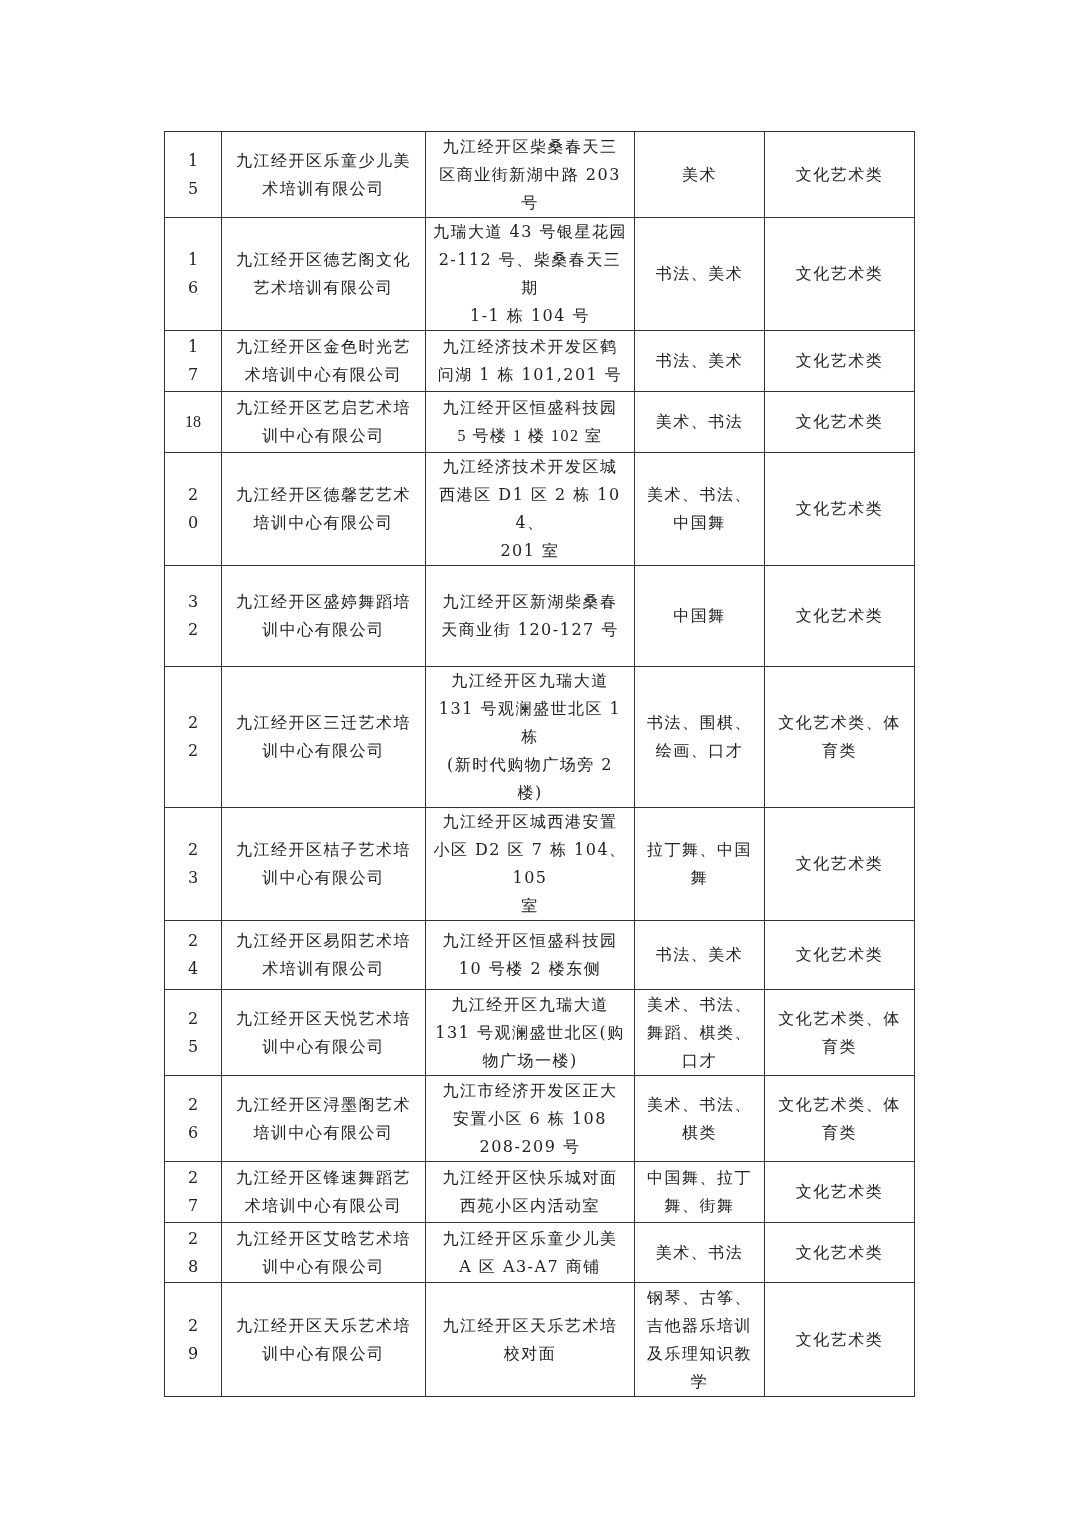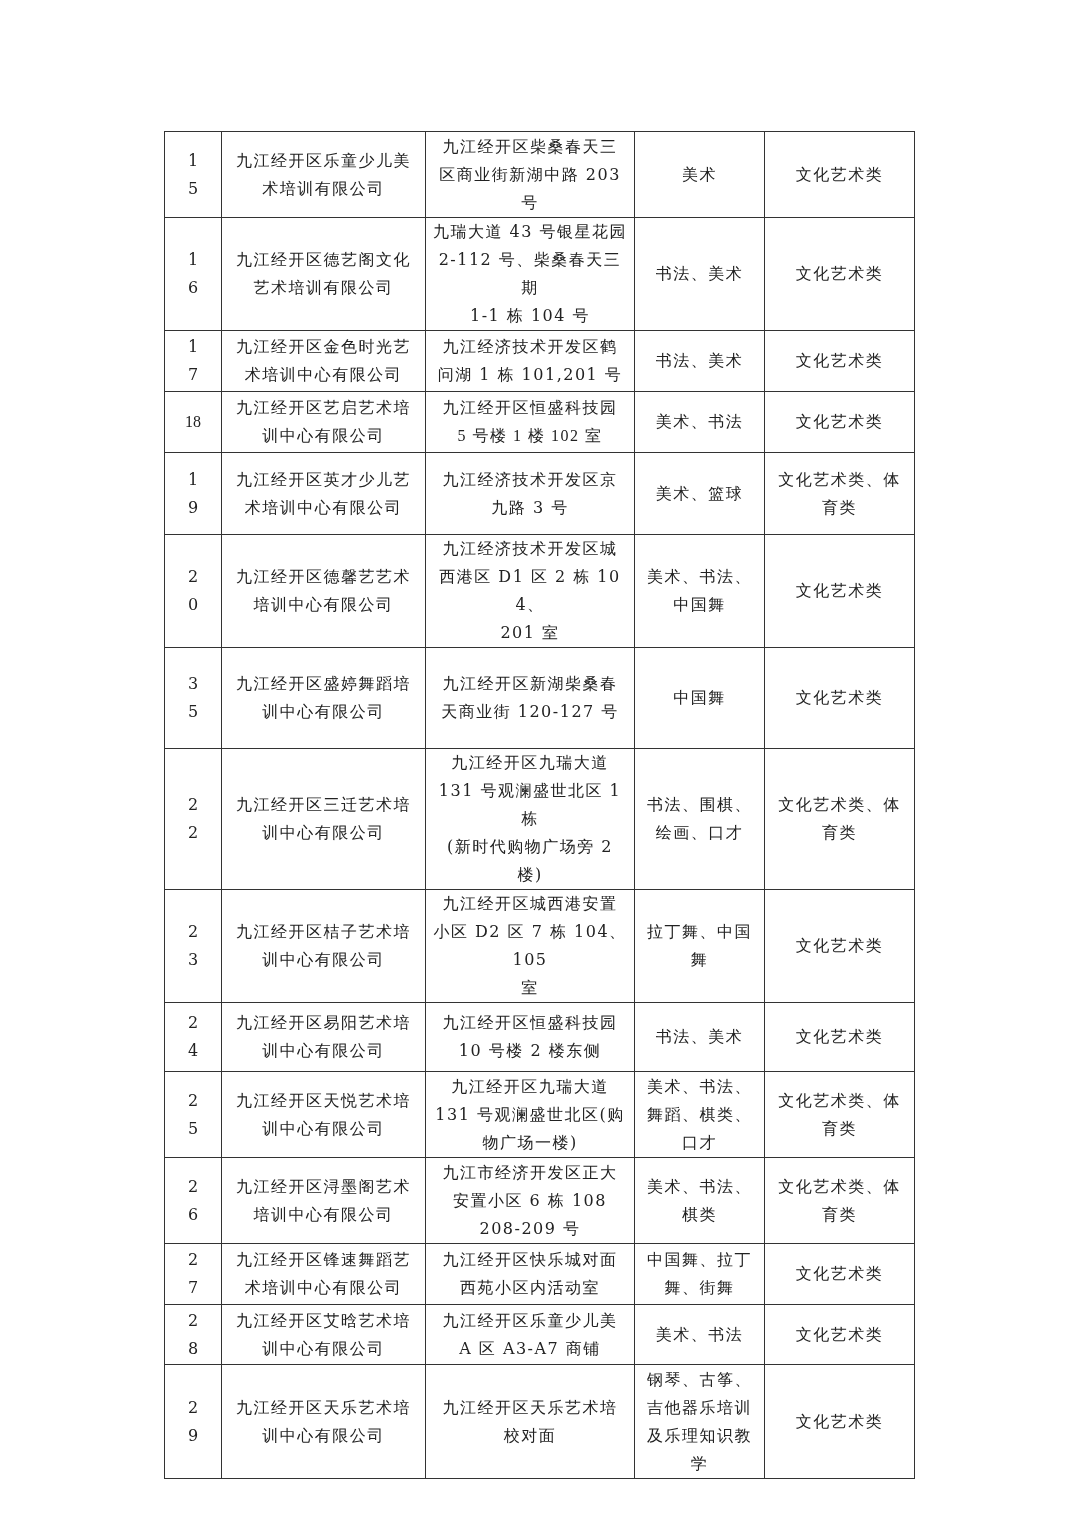--- a/index.html
+++ b/index.html
@@ -132,40 +132,20 @@
             <span class="cell-text">九江经开区恒盛科技园
 5 号楼 1 楼 102 室</span>
           </td>
           <td class="c-proj">
             <span class="cell-text">美术、书法</span>
           </td>
           <td class="c-type">
             <span class="cell-text">文化艺术类</span>
           </td>
         </tr>
-        <tr style="height: 82px;">
-          <td class="c-no">
-            <span class="cell-text">19</span>
-          </td>
-          <td class="c-name">
-            <span class="cell-text">九江经开区英才少儿艺
-术培训中心有限公司</span>
-          </td>
-          <td class="c-addr">
-            <span class="cell-text">九江经济技术开发区京
-九路 3 号</span>
-          </td>
-          <td class="c-proj">
-            <span class="cell-text">美术、篮球</span>
-          </td>
-          <td class="c-type">
-            <span class="cell-text">文化艺术类、体
-育类</span>
-          </td>
-        </tr>
         <tr style="height: 86px;">
           <td class="c-no">
             <span class="cell-text">20</span>
           </td>
           <td class="c-name">
             <span class="cell-text">九江经开区德馨艺艺术
 培训中心有限公司</span>
           </td>
           <td class="c-addr">
             <span class="cell-text">九江经济技术开发区城
@@ -175,21 +155,21 @@
           <td class="c-proj">
             <span class="cell-text">美术、书法、
 中国舞</span>
           </td>
           <td class="c-type">
             <span class="cell-text">文化艺术类</span>
           </td>
         </tr>
         <tr style="height: 101px;">
           <td class="c-no">
-            <span class="cell-text">35</span>
+            <span class="cell-text">32</span>
           </td>
           <td class="c-name">
             <span class="cell-text">九江经开区盛婷舞蹈培
 训中心有限公司</span>
           </td>
           <td class="c-addr">
             <span class="cell-text">九江经开区新湖柴桑春
 天商业街 120-127 号</span>
           </td>
           <td class="c-proj">
@@ -242,21 +222,21 @@
           <td class="c-type">
             <span class="cell-text">文化艺术类</span>
           </td>
         </tr>
         <tr style="height: 69px;">
           <td class="c-no">
             <span class="cell-text">24</span>
           </td>
           <td class="c-name">
             <span class="cell-text">九江经开区易阳艺术培
-训中心有限公司</span>
+术培训有限公司</span>
           </td>
           <td class="c-addr">
             <span class="cell-text">九江经开区恒盛科技园
 10 号楼 2 楼东侧</span>
           </td>
           <td class="c-proj">
             <span class="cell-text">书法、美术</span>
           </td>
           <td class="c-type">
             <span class="cell-text">文化艺术类</span>

